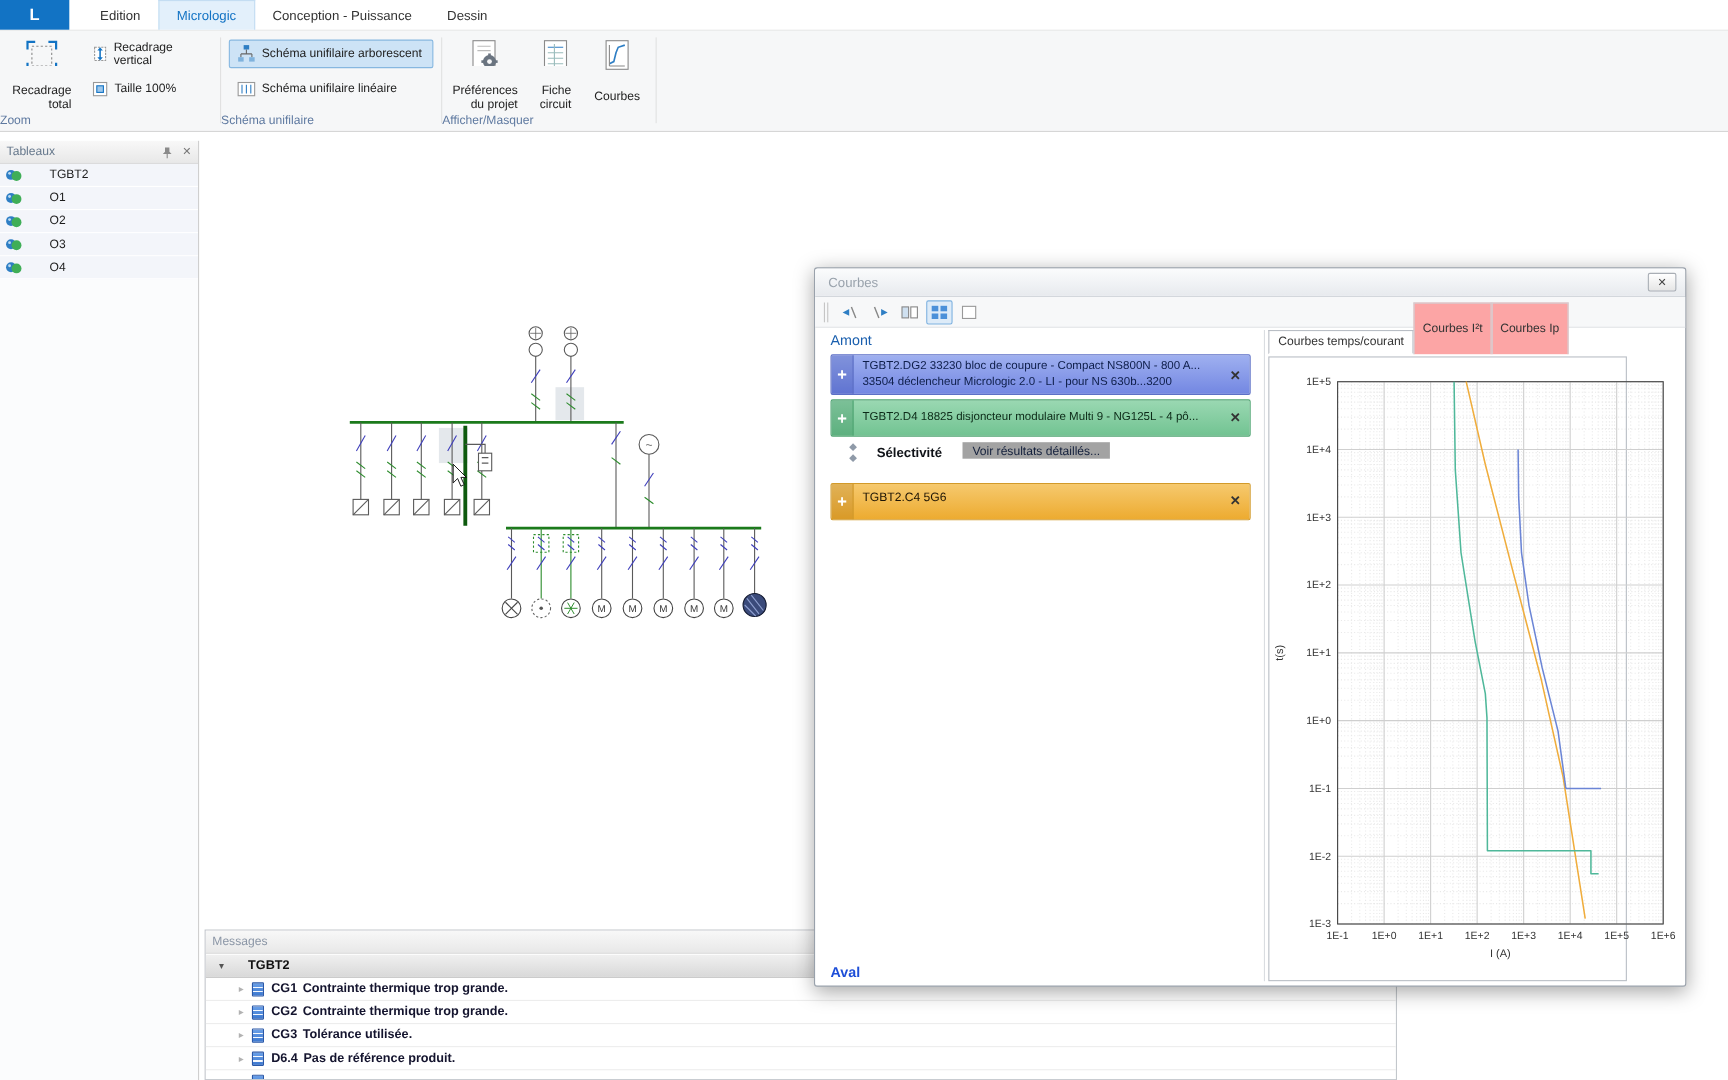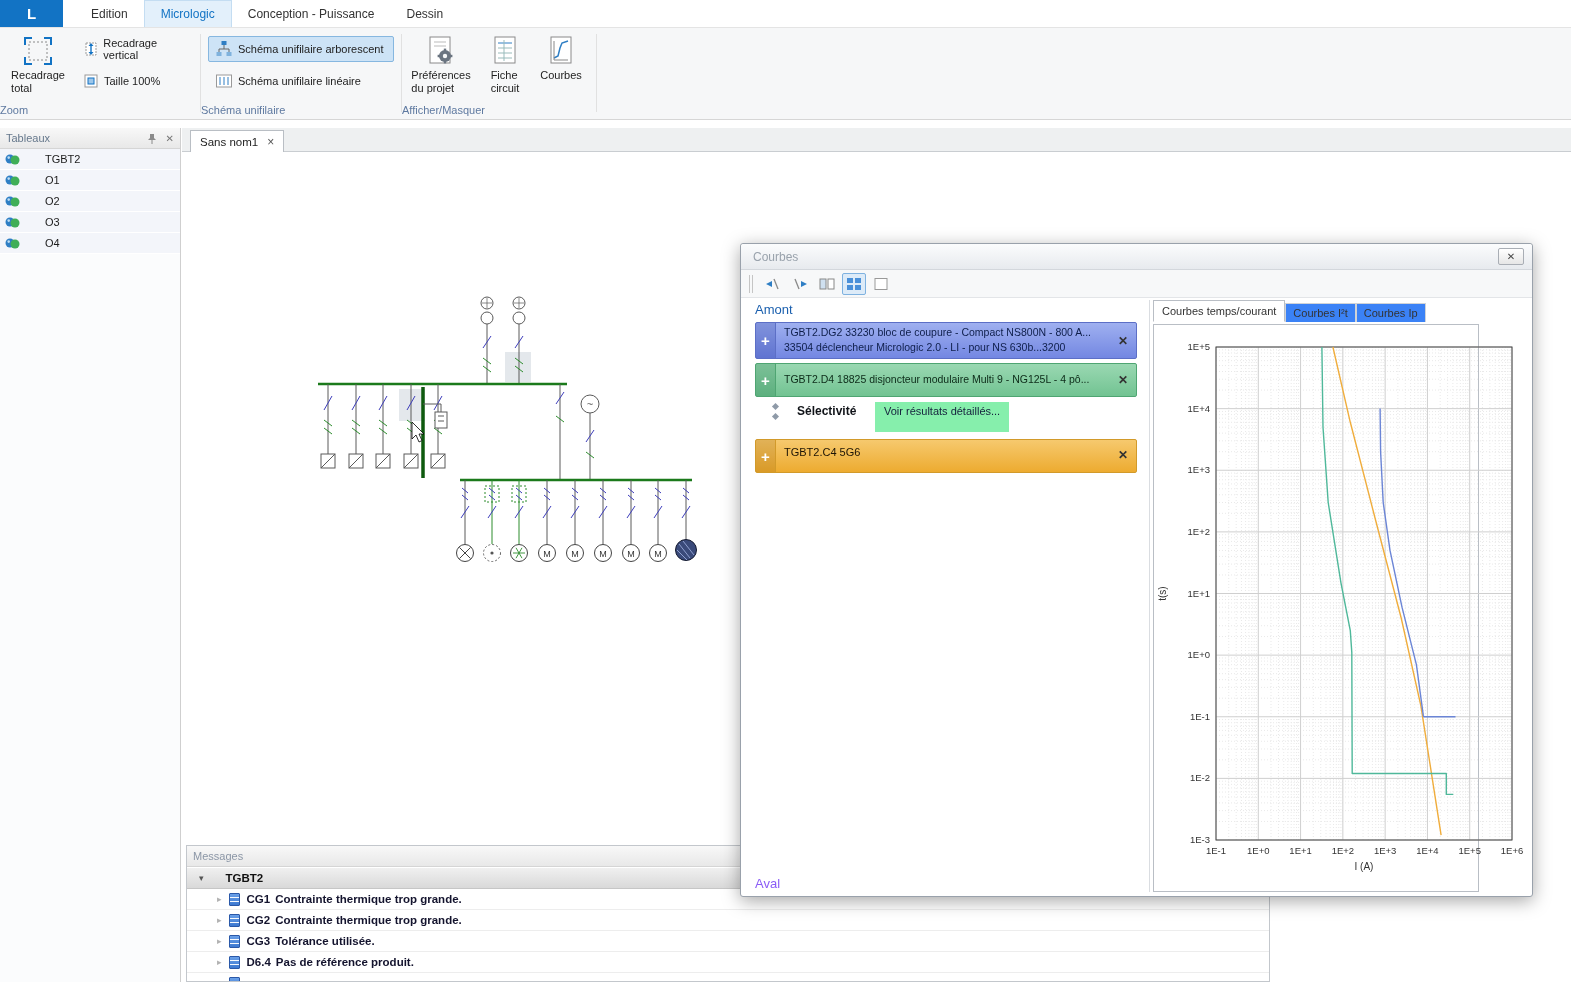--- a/index.html
+++ b/index.html
@@ -10,21 +10,21 @@
   .titlebar{position:absolute;left:0;top:0;width:100%;height:28px;background:#fff;border-bottom:1px solid #e4e4e4;display:flex;align-items:stretch}
   .logo{width:63px;background:#1273c4;color:#fff;font-weight:bold;font-size:15px;display:flex;align-items:center;justify-content:center}
   .menu-tab{padding:0 16px;display:flex;align-items:center;font-size:12px;color:#333;cursor:default}
   .menu-tab.active{background:#e3f0fb;color:#1273c4;border:1px solid #c4ddf2;border-bottom:none}
 
   
   .ribbon{position:absolute;left:0;top:28px;width:100%;height:92px;background:#f6f7f8;border-bottom:1px solid #d6d6d6}
   .rsep{position:absolute;top:6px;height:78px;width:1px;background:#e1e1e1}
   .grp-label{position:absolute;top:76px;font-size:11px;color:#5e79a0;text-align:left}
   .bigbtn{position:absolute;top:3px;height:72px;display:flex;flex-direction:column;align-items:center;padding-top:4px;border:1px solid transparent;border-radius:2px}
-  .bigbtn .lbl{font-size:11px;line-height:13px;text-align:left;margin-top:3px;color:#222}
+  .bigbtn .lbl{font-size:11px;line-height:13px;text-align:right;margin-top:16px;color:#222}
   .smallbtn{position:absolute;height:26px;display:flex;align-items:center;gap:5px;padding:0 6px;border:1px solid transparent;border-radius:2px;font-size:11px;color:#222}
   .smallbtn.selected{background:#cde3f6;border-color:#86b7e0}
 
   
   .tableaux{position:absolute;left:0;top:128px;width:181px;height:854px;background:#fbfcfd;border-right:1px solid #cfcfcf}
   .panelhead{height:21px;background:linear-gradient(#f8f8f8,#e8e8e8);border-bottom:1px solid #d5d5d5;display:flex;align-items:center;padding:0 6px;font-size:11px;color:#66788c}
   .panelhead .sp{flex:1}
   .trow{height:21px;display:flex;align-items:center;background:#f3f5fa;border-bottom:1px solid #fff}
   .trow .ticon{margin-left:5px}
   .trow .tlabel{margin-left:25px;font-size:11px;color:#1c1c1c}
@@ -51,45 +51,45 @@
 
   
   .courbes-win{position:absolute;left:740px;top:243px;width:793px;height:654px;background:#fff;border:1px solid #99a1ab;border-radius:3px;box-shadow:0 4px 18px rgba(0,0,0,.35);z-index:6}
   .cw-title{position:absolute;left:0;top:0;width:100%;height:26px;background:linear-gradient(#fbfcfd,#e7eaee);border-bottom:1px solid #d3d7dc;border-radius:3px 3px 0 0;display:flex;align-items:center;padding:0 12px;font-size:12px;color:#99a2ac}
   .cw-close{position:absolute;right:8px;top:4px;width:26px;height:17px;border:1px solid #a9aeb5;border-radius:2px;background:linear-gradient(#fff,#e6e6e6);display:flex;align-items:center;justify-content:center;font-size:10px;color:#444}
   .cw-toolbar{position:absolute;left:0;top:26px;width:100%;height:28px;background:#f7f8f9;border-bottom:1px solid #e3e5e8;display:flex;align-items:center;padding-left:8px;gap:3px}
   .grip{width:4px;height:18px;border-left:1px solid #c5c5c5;border-right:1px solid #c5c5c5;margin-right:5px}
   .tbtn{width:24px;height:22px;display:flex;align-items:center;justify-content:center;border:1px solid transparent;border-radius:2px}
   .tbtn.selected{background:#ddebf8;border-color:#7fb2e0}
   .amont{position:absolute;left:14px;top:58px;font-weight:normal;font-size:13px;color:#1a5fae}
-  .aval{position:absolute;left:14px;top:632px;font-weight:normal;font-size:13px;color:#8b5cf6}
+  .aval{position:absolute;left:14px;top:632px;font-weight:bold;font-size:13px;color:#1d4ed8}
   .vsep{position:absolute;left:408px;top:56px;width:1px;height:592px;background:#dadde1}
   .card{position:absolute;left:14px;width:382px;border-radius:2px}
   .card .plus{position:absolute;left:0;top:0;bottom:0;width:20px;color:#fff;font-size:15px;font-weight:bold;display:flex;align-items:center;justify-content:center}
   .card .cclose{position:absolute;right:8px;font-size:12px;font-weight:bold;color:#333}
   .card.blue{top:78px;height:37px;background:linear-gradient(180deg,#9fb0f0,#7387e2);border:1px solid #5c6fc6}
   .card.blue .plus{background:rgba(40,60,160,.25);border-right:1px solid #5c6fc6}
   .card.blue .cl1,.card.blue .cl2{position:absolute;left:28px;font-size:10.5px;color:#0e1e4a;white-space:nowrap}
   .card.blue .cl1{top:3px}.card.blue .cl2{top:18px}
   .card.blue .cclose{top:11px}
   .card.green{top:119px;height:34px;background:linear-gradient(180deg,#9ad8b2,#72c392);border:1px solid #4fa572}
   .card.green .plus{background:rgba(20,110,60,.22);border-right:1px solid #4fa572}
   .card.green .cl1{position:absolute;left:28px;top:9px;font-size:10.5px;color:#0c2a18;white-space:nowrap}
   .card.green .cclose{top:9px}
   .card.orange{top:195px;height:34px;background:linear-gradient(180deg,#f6c96e,#edab30);border:1px solid #d29a2a}
   .card.orange .plus{background:rgba(150,95,10,.22);border-right:1px solid #d29a2a}
   .card.orange .cl1{position:absolute;left:28px;top:6px;font-size:11px;color:#1d1405;white-space:nowrap}
   .card.orange .cclose{top:8px}
   .selrow{position:absolute;left:14px;top:157px;width:382px;height:24px}
   .diam{position:absolute;left:18px;width:5px;height:5px;background:#8f9aa8;transform:rotate(45deg)}
   .sel-label{position:absolute;left:42px;top:3px;font-weight:bold;font-size:12px;color:#101318}
-  .sel-val{position:absolute;left:120px;top:1px;height:30px;background:#86efac;padding:3px 9px;font-size:11px;color:#14203c;white-space:nowrap}
+  .sel-val{position:absolute;left:120px;top:1px;height:15px;background:#a3a3a3;padding:3px 9px;font-size:11px;color:#14203c;white-space:nowrap}
   .rpane{position:absolute;left:412px;top:57px;width:374px;height:590px}
   .ctabs{position:absolute;left:0;top:0;height:21px;display:flex;align-items:flex-end}
-  .ctab{font-size:11px;padding:3px 7px;background:#3b82f6;border:1px solid #d0d3d7;border-bottom:none;color:#333;white-space:nowrap}
+  .ctab{font-size:11px;padding:17px 7px;background:#fca5a5;border:1px solid #d0d3d7;border-bottom:none;color:#333;white-space:nowrap}
   .ctab.active{background:#fff;border:1px solid #b9bec5;border-bottom:1px solid #fff;position:relative;z-index:2;padding:4px 8px}
   .ccontent{position:absolute;left:0;top:23px;width:326px;height:568px;border:1px solid #b9bec5;background:#fff}
 </style>
 </head>
 <body>
 
 <div id="root">
 
   <div class="titlebar">
     <div class="logo">L</div>
@@ -242,26 +242,20 @@
     <div class="trow">
       <svg class="ticon" width="15" height="13">
           <circle cx="5" cy="6" r="4.5" fill="#2e7ec4"></circle>
           <circle cx="10" cy="7" r="4.5" fill="#3fae57"></circle>
           <circle cx="3.7" cy="4.6" r="1.3" fill="#bcdcf2"></circle>
         </svg>
       <span class="tlabel">O4</span>
     </div>
   </div>
 
-  <div class="tabstrip">
-    <div class="doctab">
-      <span>Sans nom1</span>
-      <span class="x">×</span>
-    </div>
-  </div>
   <div class="canvas">
     <svg id="diagram-svg" style="position:absolute;left:118px;top:140px" width="420" height="290">
         <rect x="205" y="60" width="26" height="30" fill="#e4e8ec"></rect>
         <rect x="99" y="97" width="26" height="32" fill="#e4e8ec"></rect>
         <circle cx="187" cy="11" r="6" fill="#fff" stroke="#5a5a5a"></circle>
         <circle cx="187" cy="26" r="6" fill="#fff" stroke="#5a5a5a"></circle>
         <line x1="187" y1="6" x2="187" y2="16" stroke="#5a5a5a" stroke-width="0.7"></line>
         <line x1="182" y1="11" x2="192" y2="11" stroke="#5a5a5a" stroke-width="0.7"></line>
         <line x1="187" y1="32" x2="187" y2="92" stroke="#5a5a5a"></line>
         <line x1="183" y1="56" x2="191" y2="44" stroke="#3d3dbb"></line>

